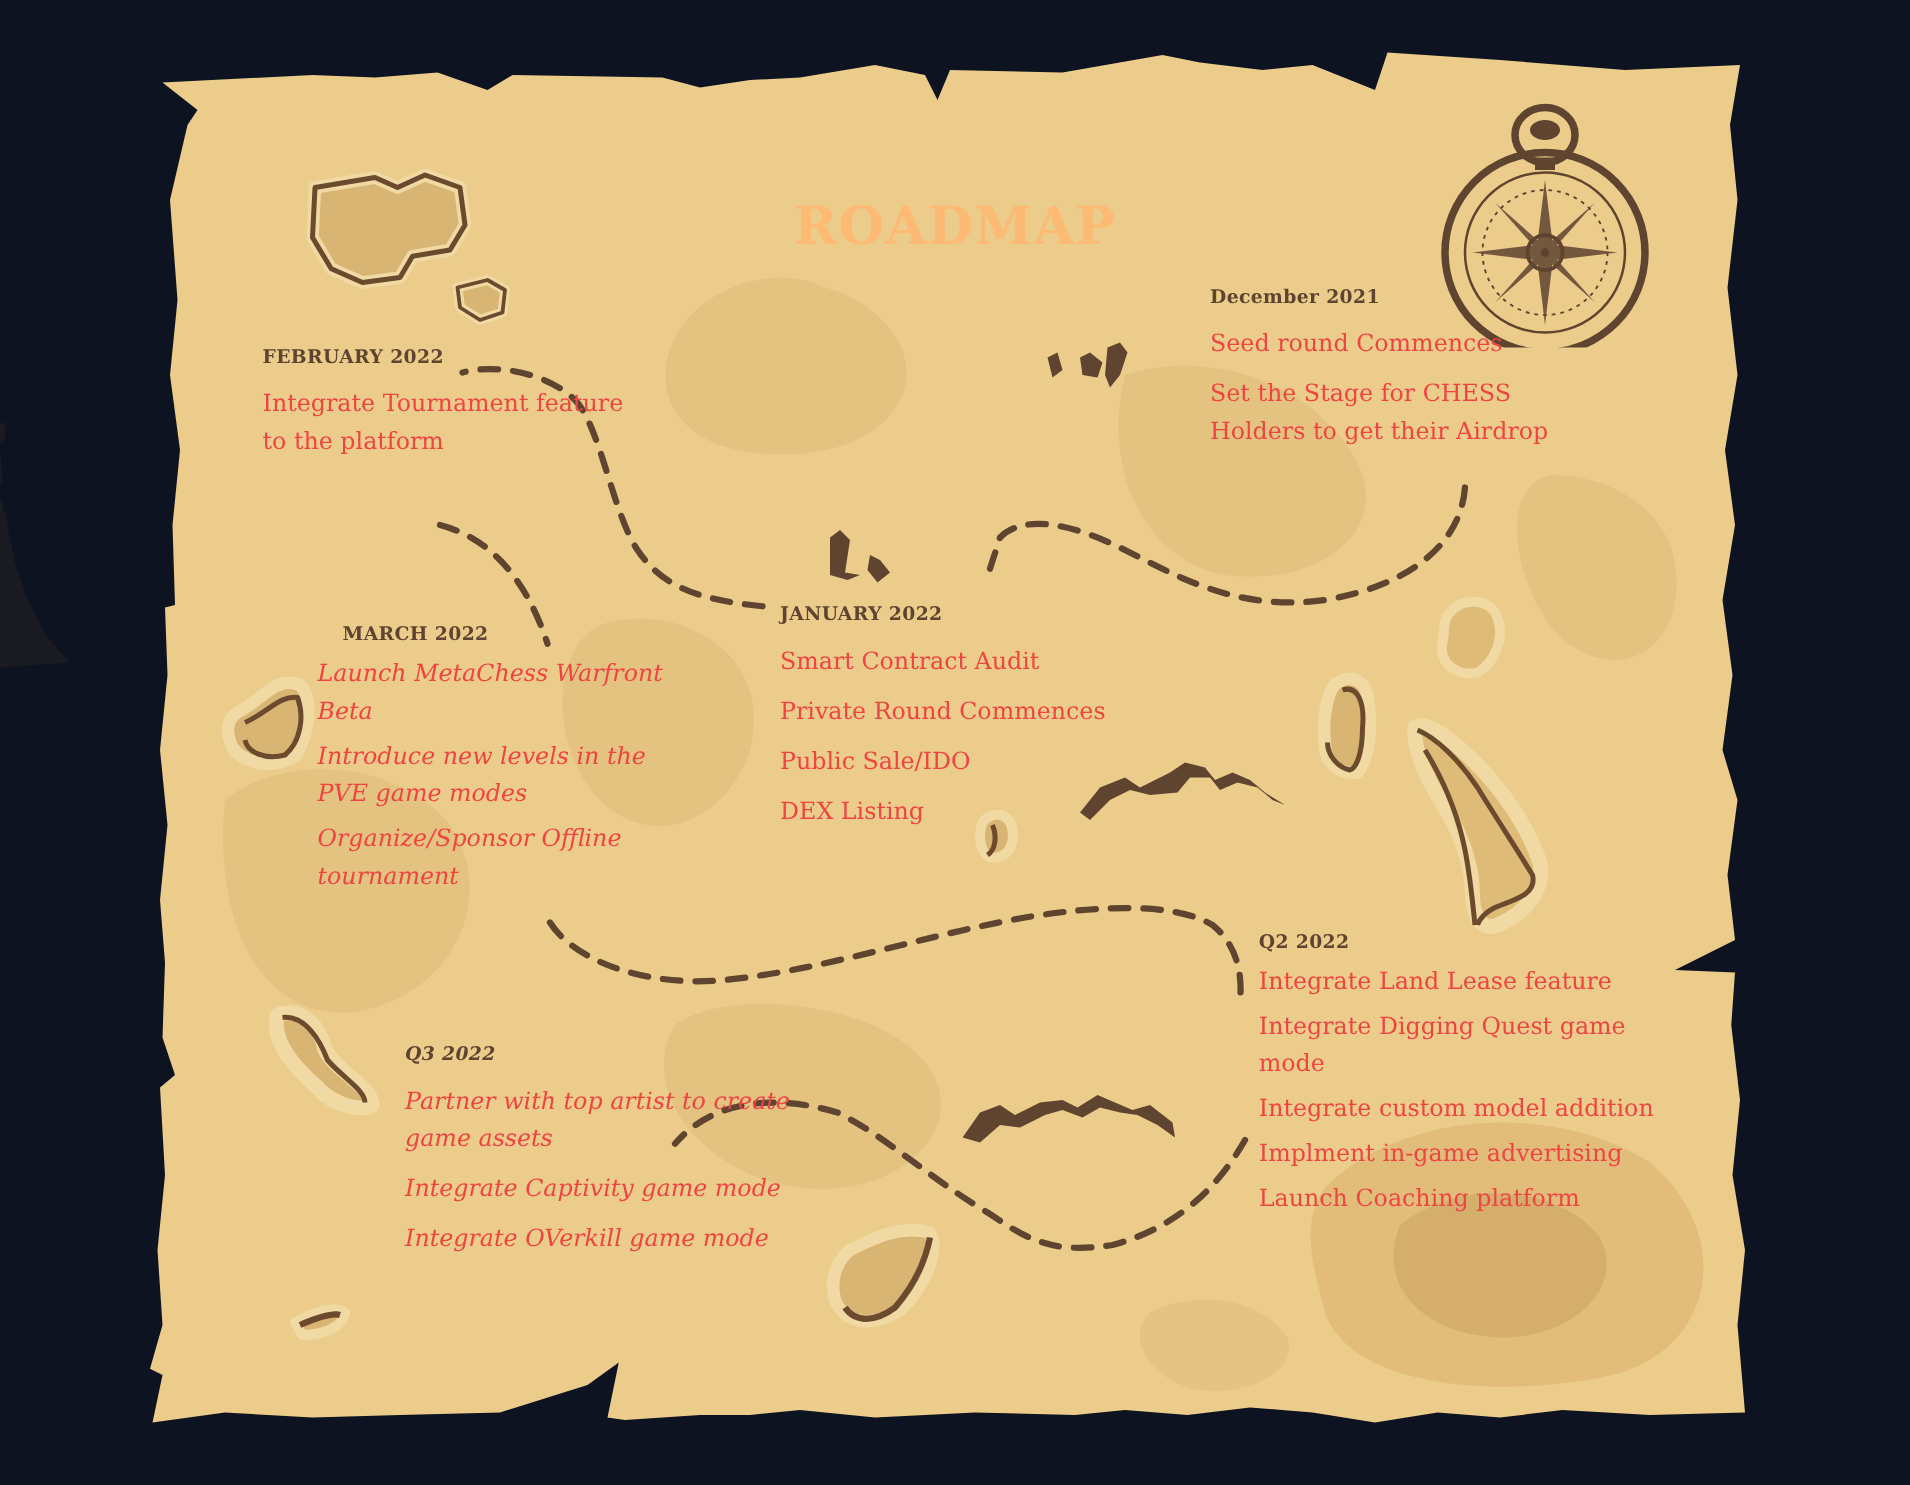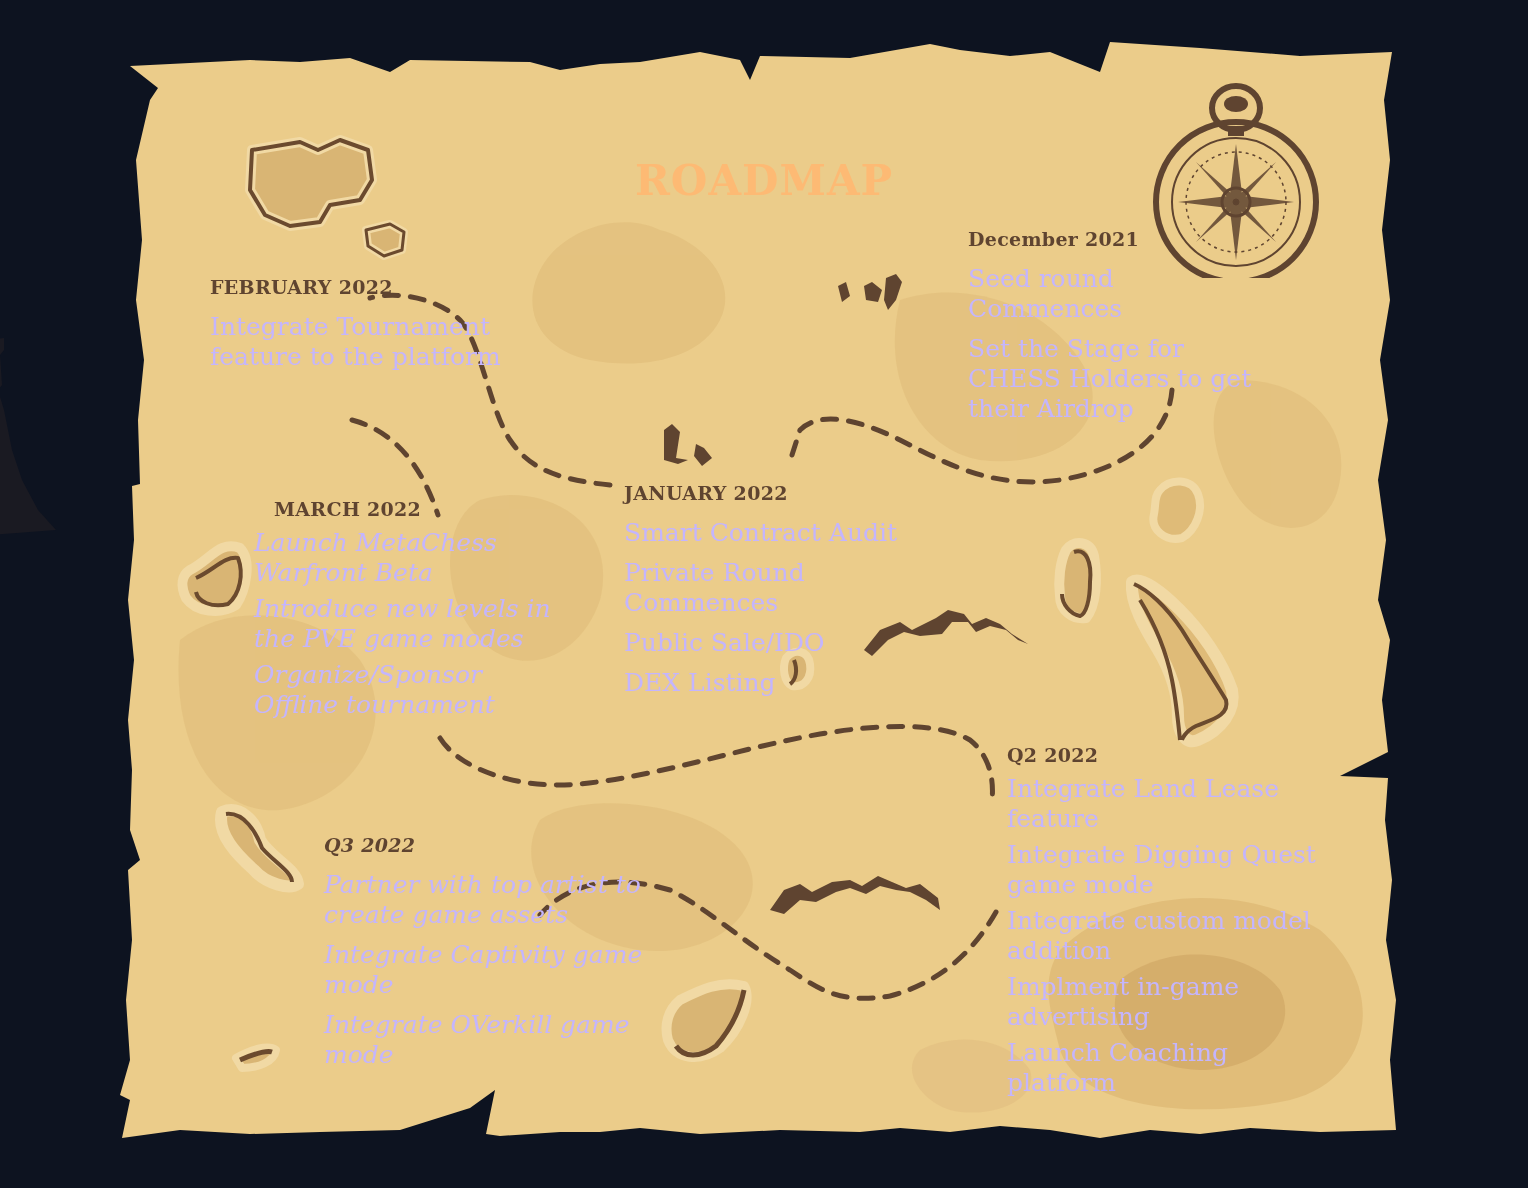--- a/index.html
+++ b/index.html
@@ -13,27 +13,27 @@
     .chess-piece { position: absolute; left: -10px; top: 330px; width: 80px; height: 210px; }
     .parchment-svg { position: absolute; left: 0; top: 0; width: 1528px; height: 1188px; }
     .title {
       position: absolute; left: 0; width: 1528px; top: 156px;
       text-align: center; font-size: 42px; font-weight: bold; letter-spacing: 1px;
       color: #fdba74;
       font-family: "DejaVu Serif", serif;
     }
     .milestone { position: absolute; }
     .milestone h3 {
-      margin: 0 0 14px 0; font-size: 19px; font-weight: bold;
+      margin: 0 0 14px 0; font-size: 15px; font-weight: bold;
       color: #5f4430; letter-spacing: 0.3px;
     }
     .milestone ul { list-style: none; margin: 0; padding: 0; }
     .milestone li {
-      font-size: 25px; line-height: 30px; margin-bottom: 10px;
-      color: #c4b5fd;
+      font-size: 19px; line-height: 30px; margin-bottom: 10px;
+      color: #ef4444;
     }
     .m-feb { left: 210px; top: 276px; width: 310px; }
     .m-dec { left: 968px; top: 228px; width: 300px; }
     .m-mar { left: 254px; top: 498px; width: 300px; }
     .m-mar h3 { margin-bottom: 8px; margin-left: 20px; }
     .m-mar li { margin-bottom: 6px; font-style: italic; }
     .m-jan { left: 624px; top: 482px; width: 300px; }
     .m-q2 { left: 1007px; top: 744px; width: 320px; }
     .m-q2 h3 { margin-bottom: 8px; }
     .m-q2 li { margin-bottom: 6px; }

